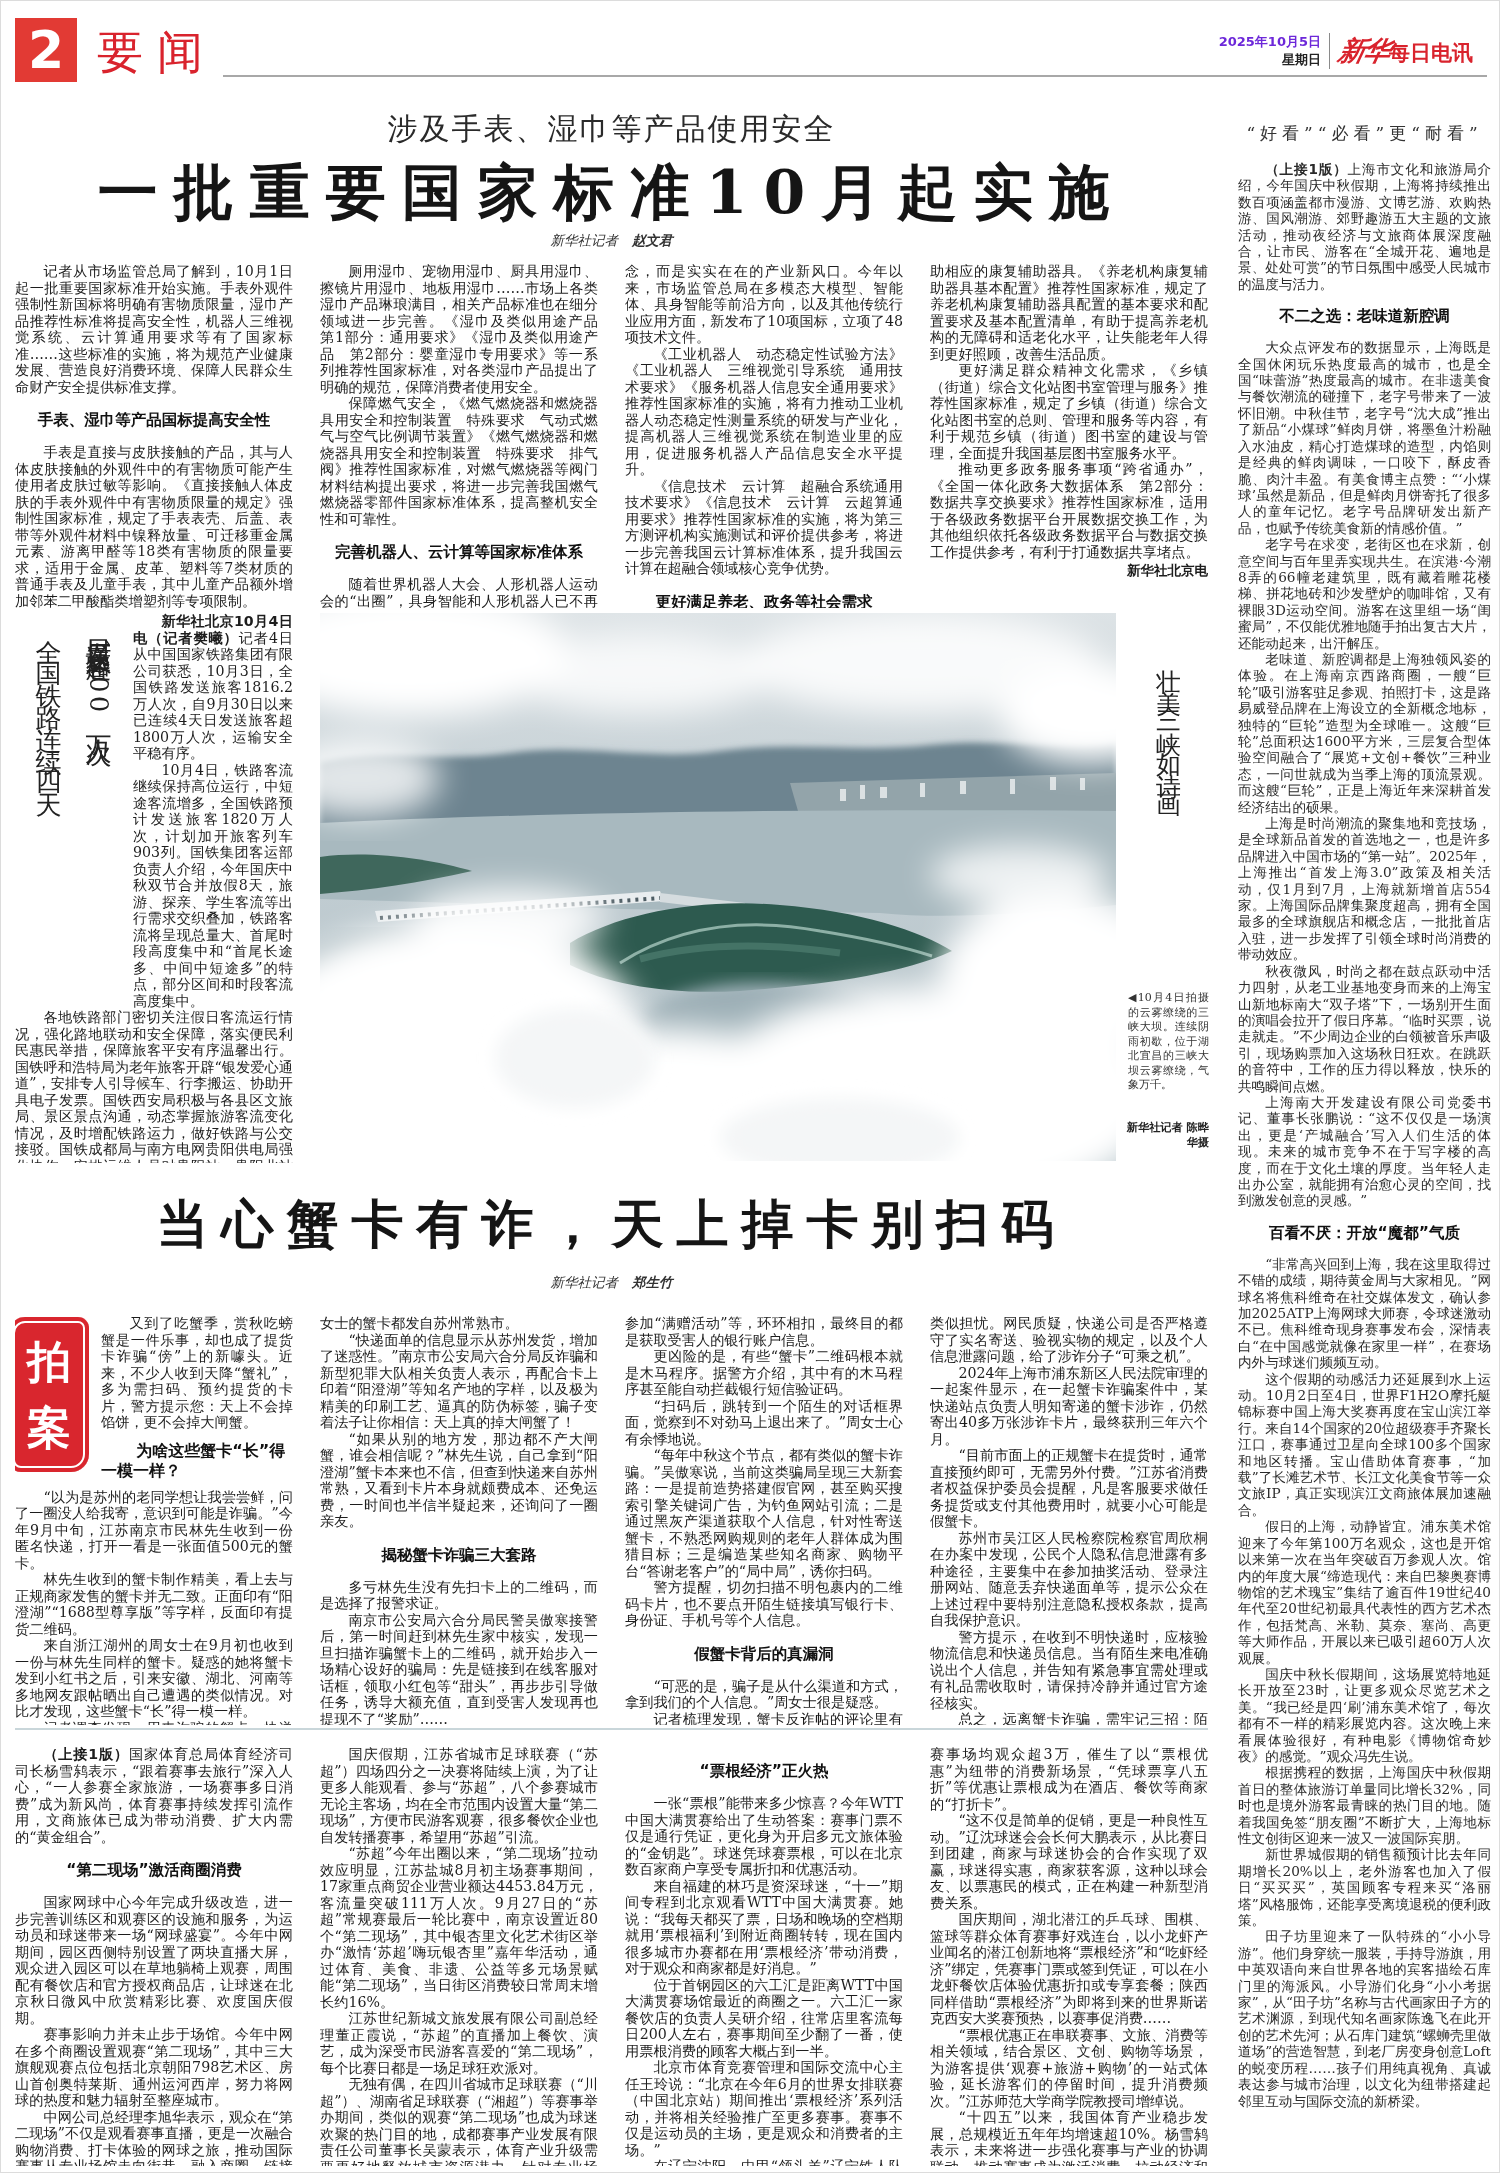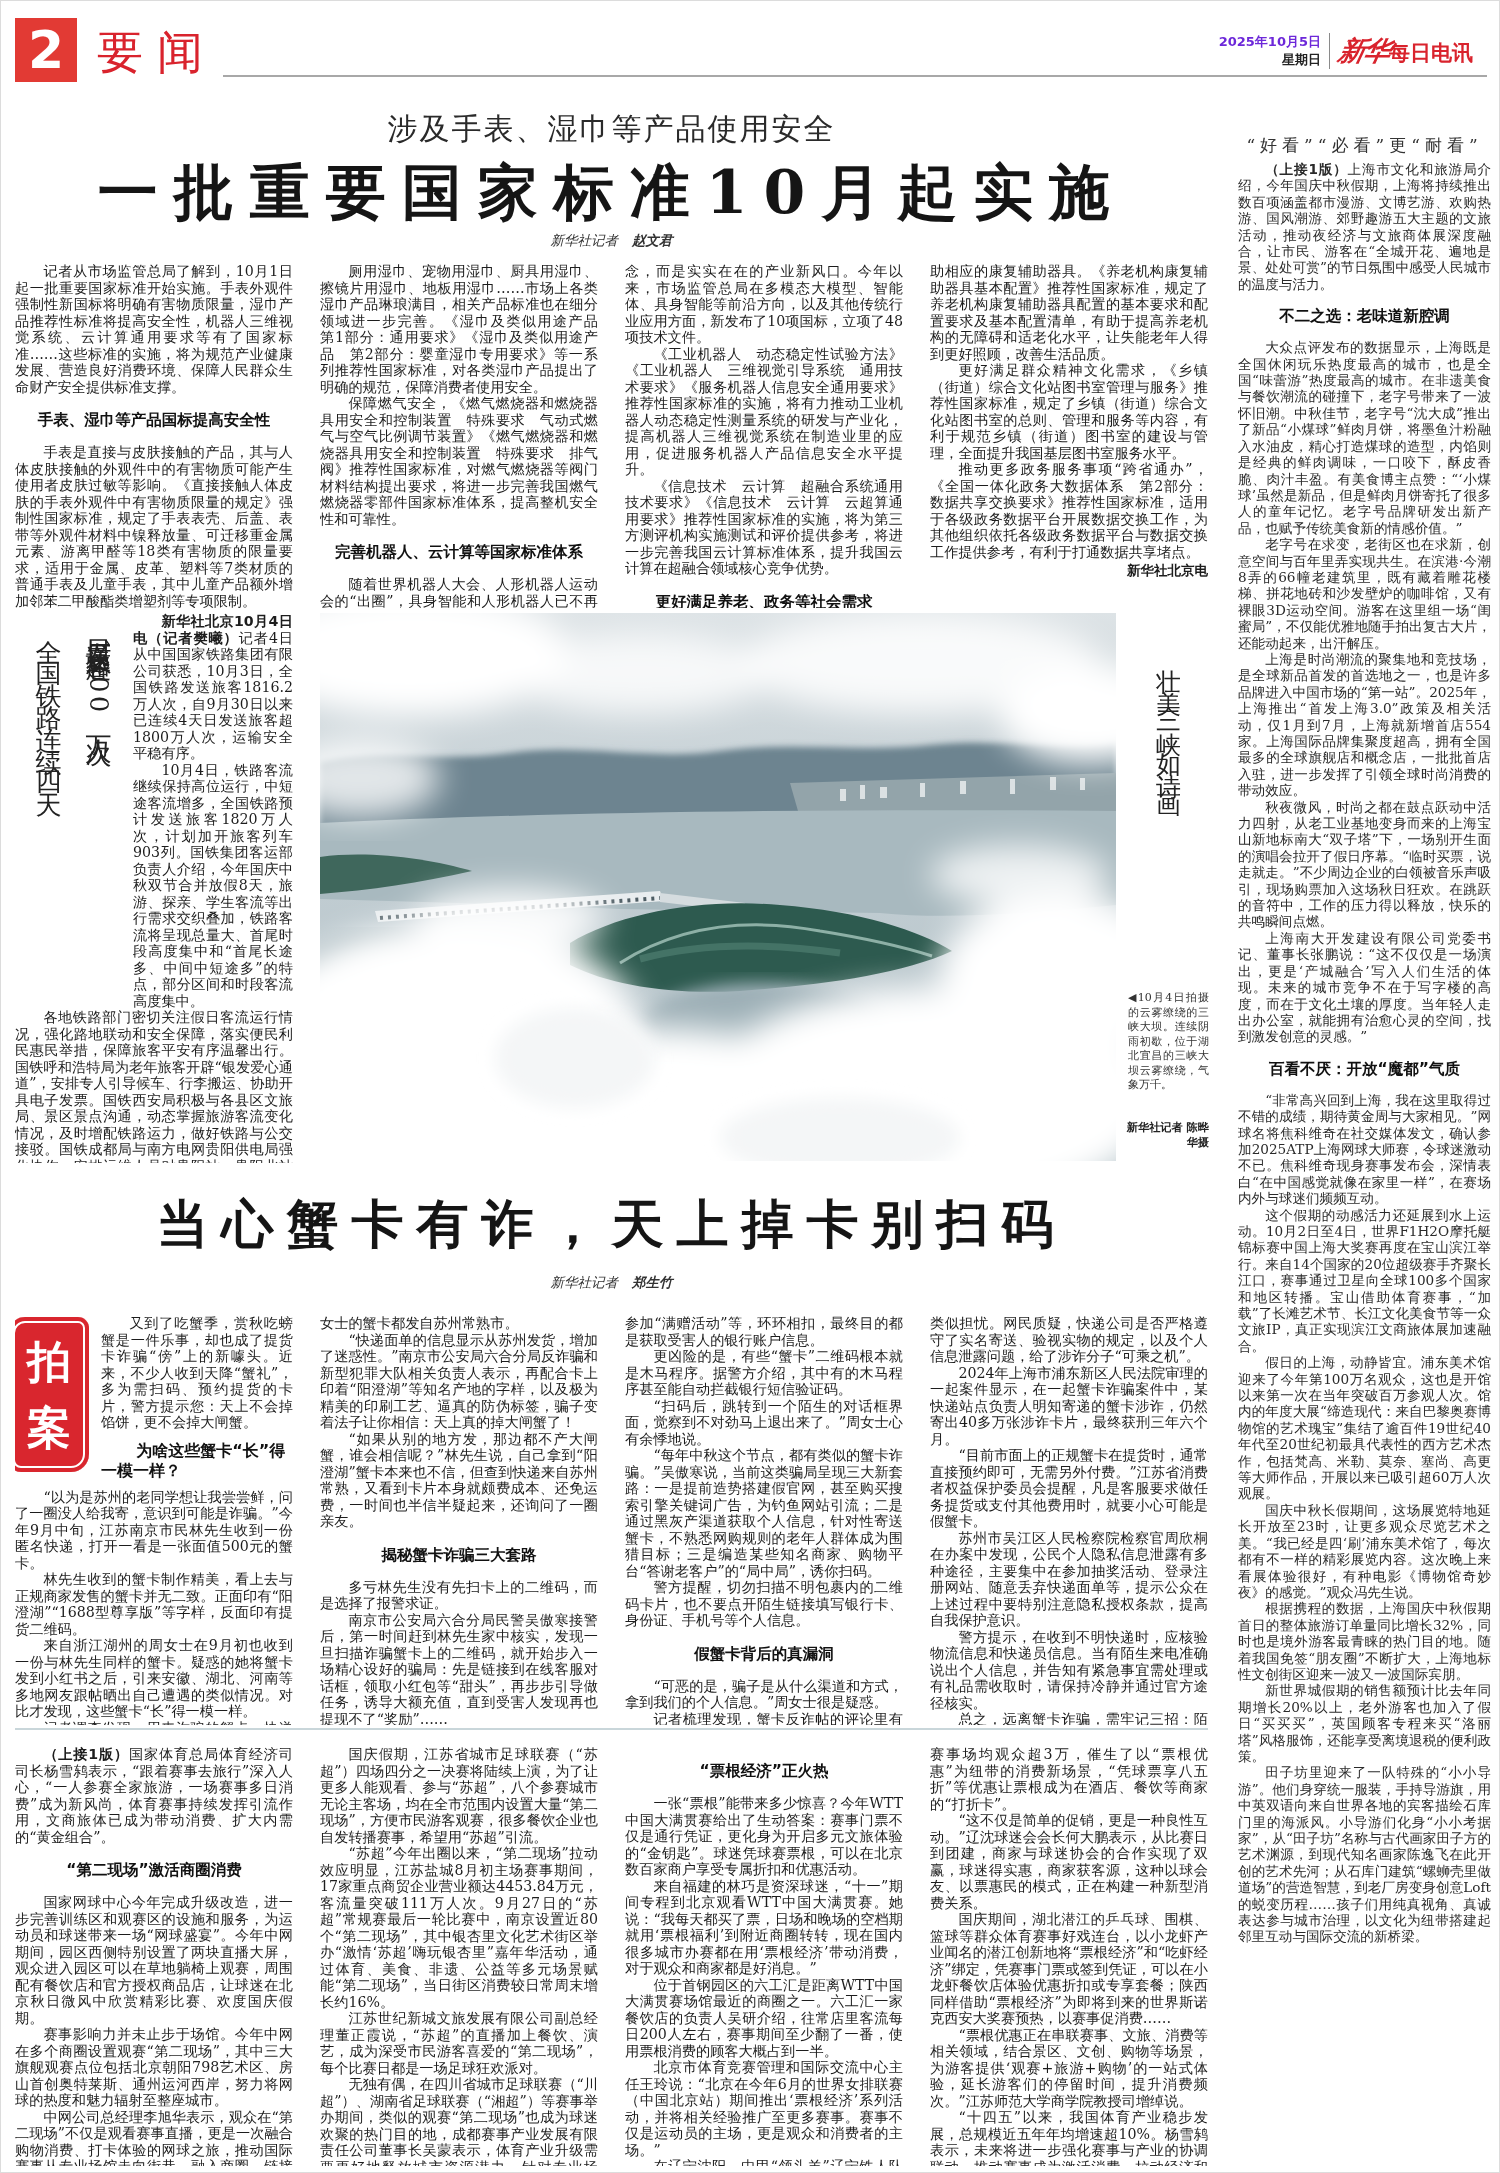--- a/index.html
+++ b/index.html
@@ -32,21 +32,21 @@
   
   .col { position:absolute; width:278px; font-size:14.2px; line-height:16.5px; text-align:justify; overflow:hidden; color:var(--ink); }
   .col p { text-indent:2em; }
   .col p.cont { text-indent:0; }
   .col p b { font-family:"DejaVu Sans","Liberation Sans",sans-serif; font-weight:bold; }
   .col h4 { font:bold 15.5px/20px "DejaVu Sans","Liberation Sans",sans-serif; text-align:center; margin:15px 0 14px; color:#111; }
   .col h4.h-narrow { text-align:left; text-indent:2.2em; margin:10px 0 8px; font-size:16px; }
   .col .b-dl { text-align:right; font:bold 13.5px/16.5px "DejaVu Sans","Liberation Sans",sans-serif; margin-top:2px; }
   .rcol { width:253px; font-size:13.6px; line-height:16.4px; color:#2a2a2a; }
   .rcol h4 { margin:14px 0 13px; }
-  .rtitle { left:1237px; top:132px; width:253px; text-align:center; font:17px/24px "DejaVu Serif","Liberation Serif",serif; letter-spacing:5px; color:#333; }
+  .rtitle { left:1237px; top:120px; width:253px; text-align:center; font:17px/24px "DejaVu Serif","Liberation Serif",serif; letter-spacing:5px; color:#333; }
 
   
   .rail { left:14px; top:612px; width:278px; height:550px; }
   .rail-title { float:left; width:118px; height:395px; position:relative; }
   .vtitle { position:absolute; top:6px; writing-mode:vertical-rl; text-orientation:mixed; font-family:"DejaVu Serif","Liberation Serif",serif; color:#222; font-size:26px; line-height:28px; white-space:nowrap; }
   .vt-a { left:20px; letter-spacing:22px; }
   .vt-b { left:70px; letter-spacing:3px; }
 
   
   .photo { left:319px; top:612px; width:796px; height:548px; overflow:hidden; background:#c5d0d5; }
@@ -257,20 +257,21 @@
       <p class="b-p"><span>“票根优惠正在串联赛事、文旅、消费等相关领域，结合景区、文创、购物等场景，为游客提供‘观赛+旅游+购物’的一站式体验，延长游客们的停留时间，提升消费频次。”江苏师范大学商学院教授司增绰说。</span></p>
       <p class="b-p"><span>“十四五”以来，我国体育产业稳步发展，总规模近五年年均增速超10%。杨雪鸫表示，未来将进一步强化赛事与产业的协调联动，推动赛事成为激活消费、拉动经济和提升形象的“强引擎”。</span></p>
     </div>
 
   <div class="abs rtitle">“好看”“必看”更“耐看”</div>
   <div class="col rcol" style="left:1237px;top:160px;height:2000px">
       <p class="b-p"><b>（上接1版）</b><span>上海市文化和旅游局介绍，今年国庆中秋假期，上海将持续推出数百项涵盖都市漫游、文博艺游、欢购热游、国风潮游、郊野趣游五大主题的文旅活动，推动夜经济与文旅商体展深度融合，让市民、游客在“全城开花、遍地是景、处处可赏”的节日氛围中感受人民城市的温度与活力。</span></p>
       <h4 class="b-h"><span>不二之选：老味道新腔调</span></h4>
       <p class="b-p"><span>大众点评发布的数据显示，上海既是全国休闲玩乐热度最高的城市，也是全国“味蕾游”热度最高的城市。在非遗美食与餐饮潮流的碰撞下，老字号带来了一波怀旧潮。中秋佳节，老字号“沈大成”推出了新品“小煤球”鲜肉月饼，将墨鱼汁粉融入水油皮，精心打造煤球的造型，内馅则是经典的鲜肉调味，一口咬下，酥皮香脆、肉汁丰盈。有美食博主点赞：“‘小煤球’虽然是新品，但是鲜肉月饼寄托了很多人的童年记忆。老字号品牌研发出新产品，也赋予传统美食新的情感价值。”</span></p>
       <p class="b-p"><span>老字号在求变，老街区也在求新，创意空间与百年里弄实现共生。在滨港·今潮8弄的66幢老建筑里，既有藏着雕花楼梯、拼花地砖和沙发壁炉的咖啡馆，又有裸眼3D运动空间。游客在这里组一场“闺蜜局”，不仅能优雅地随手拍出复古大片，还能动起来，出汗解压。</span></p>
+      <p class="b-p"><span>老味道、新腔调都是上海独领风姿的体验。在上海南京西路商圈，一艘“巨轮”吸引游客驻足参观、拍照打卡，这是路易威登品牌在上海设立的全新概念地标，独特的“巨轮”造型为全球唯一。这艘“巨轮”总面积达1600平方米，三层复合型体验空间融合了“展览+文创+餐饮”三种业态，一问世就成为当季上海的顶流景观。而这艘“巨轮”，正是上海近年来深耕首发经济结出的硕果。</span></p>
       <p class="b-p"><span>上海是时尚潮流的聚集地和竞技场，是全球新品首发的首选地之一，也是许多品牌进入中国市场的“第一站”。2025年，上海推出“首发上海3.0”政策及相关活动，仅1月到7月，上海就新增首店554家。上海国际品牌集聚度超高，拥有全国最多的全球旗舰店和概念店，一批批首店入驻，进一步发挥了引领全球时尚消费的带动效应。</span></p>
       <p class="b-p"><span>秋夜微风，时尚之都在鼓点跃动中活力四射，从老工业基地变身而来的上海宝山新地标南大“双子塔”下，一场别开生面的演唱会拉开了假日序幕。“临时买票，说走就走。”不少周边企业的白领被音乐声吸引，现场购票加入这场秋日狂欢。在跳跃的音符中，工作的压力得以释放，快乐的共鸣瞬间点燃。</span></p>
       <p class="b-p"><span>上海南大开发建设有限公司党委书记、董事长张鹏说：“这不仅仅是一场演出，更是‘产城融合’写入人们生活的体现。未来的城市竞争不在于写字楼的高度，而在于文化土壤的厚度。当年轻人走出办公室，就能拥有治愈心灵的空间，找到激发创意的灵感。”</span></p>
       <h4 class="b-h"><span>百看不厌：开放“魔都”气质</span></h4>
       <p class="b-p"><span>“非常高兴回到上海，我在这里取得过不错的成绩，期待黄金周与大家相见。”网球名将焦科维奇在社交媒体发文，确认参加2025ATP上海网球大师赛，令球迷激动不已。焦科维奇现身赛事发布会，深情表白“在中国感觉就像在家里一样”，在赛场内外与球迷们频频互动。</span></p>
       <p class="b-p"><span>这个假期的动感活力还延展到水上运动。10月2日至4日，世界F1H2O摩托艇锦标赛中国上海大奖赛再度在宝山滨江举行。来自14个国家的20位超级赛手齐聚长江口，赛事通过卫星向全球100多个国家和地区转播。宝山借助体育赛事，“加载”了长滩艺术节、长江文化美食节等一众文旅IP，真正实现滨江文商旅体展加速融合。</span></p>
       <p class="b-p"><span>假日的上海，动静皆宜。浦东美术馆迎来了今年第100万名观众，这也是开馆以来第一次在当年突破百万参观人次。馆内的年度大展“缔造现代：来自巴黎奥赛博物馆的艺术瑰宝”集结了逾百件19世纪40年代至20世纪初最具代表性的西方艺术杰作，包括梵高、米勒、莫奈、塞尚、高更等大师作品，开展以来已吸引超60万人次观展。</span></p>
       <p class="b-p"><span>国庆中秋长假期间，这场展览特地延长开放至23时，让更多观众尽览艺术之美。“我已经是四‘刷’浦东美术馆了，每次都有不一样的精彩展览内容。这次晚上来看展体验很好，有种电影《博物馆奇妙夜》的感觉。”观众冯先生说。</span></p>
       <p class="b-p"><span>根据携程的数据，上海国庆中秋假期首日的整体旅游订单量同比增长32%，同时也是境外游客最青睐的热门目的地。随着我国免签“朋友圈”不断扩大，上海地标性文创街区迎来一波又一波国际宾朋。</span></p>
       <p class="b-p"><span>新世界城假期的销售额预计比去年同期增长20%以上，老外游客也加入了假日“买买买”，英国顾客专程来买“洛丽塔”风格服饰，还能享受离境退税的便利政策。</span></p>

